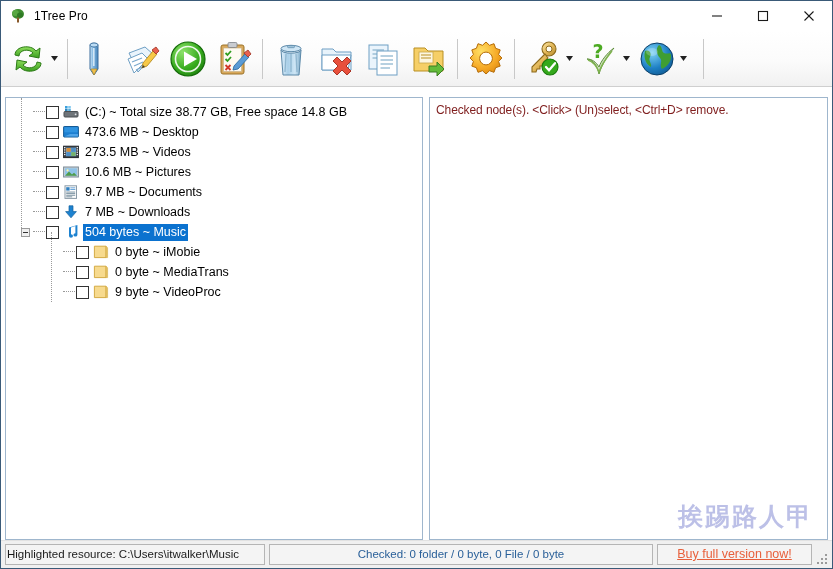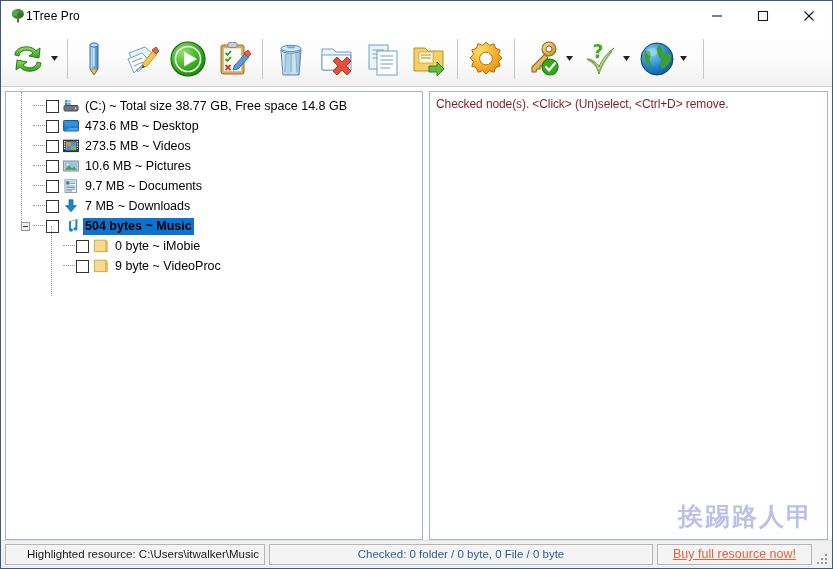--- a/index.html
+++ b/index.html
@@ -28,20 +28,21 @@
     flex: 0 0 30px;
     background: #ffffff;
     display: flex;
     align-items: center;
     position: relative;
   }
   .title-left {
     display: flex;
     align-items: center;
     padding-left: 9px;
+    gap: 8px;
   }
   .app-icon {
     width: 16px; height: 16px;
     position: relative;
   }
   .title-text {
     font-size: 12px;
     color: #000000;
     letter-spacing: 0.1px;
   }
@@ -100,21 +101,21 @@
     background: #c8c8c8;
     margin: 0 5px;
     flex: 0 0 1px;
   }
 
   
   .body-area {
     flex: 1 1 auto;
     display: flex;
     background: #ffffff;
-    padding: 4px 4px 0 4px;
+    padding: 10px 4px 0 4px;
     box-sizing: border-box;
     min-height: 0;
   }
   .tree-panel {
     width: 416px;
     flex: 0 0 416px;
     border: 1px solid #9fb6cd;
     background: #ffffff;
     overflow: hidden;
     position: relative;
@@ -221,22 +222,21 @@
   }
   .ticon svg { display:block; }
   .tlabel {
     font-size: 12.5px;
     padding: 1px 2px 1px 2px;
     line-height: 15px;
     color: #000;
   }
   .tlabel.selected {
     background: #0b72cf;
-    color: #000000;
-    font-weight: bold;
+    color: #ffffff;
   }
 
   
   .statusbar {
     flex: 0 0 28px;
     height: 28px;
     background: #f0f0f0;
     display: flex;
     align-items: center;
     padding: 3px 4px 4px 4px;
@@ -248,21 +248,21 @@
     height: 21px;
     border: 1px solid #b5b5b5;
     background: #f4f4f4;
     display: flex;
     align-items: center;
     font-size: 11.5px;
     box-sizing: border-box;
   }
   .sb-left {
     flex: 0 0 260px;
-    padding-left: 21px;
+    padding-left: 1px;
     color: #1a1a1a;
   }
   .sb-mid {
     flex: 1 1 auto;
     justify-content: center;
     color: #2a6099;
   }
   .sb-right {
     flex: 0 0 155px;
     justify-content: center;
@@ -701,40 +701,53 @@
             <span class="indent" style="width: 42px;"></span>
             <span class="twisty"></span>
             <span class="dots"></span>
             <span class="chk"></span>
             <span class="ticon">
               <svg width="16" height="14" viewBox="0 0 16 14">
                 <path d="M1.4 1.2 L13 1.2 L13 12.6 L1.4 12.6 Z" fill="#f7da8e" stroke="#d4ab45"></path>
                 <path d="M13 1.2 L14.6 2.8 L14.6 12.6 L13 12.6 Z" fill="#e6c469" stroke="#d4ab45" stroke-width="0.6"></path>
               </svg>
             </span>
+            <span class="tlabel">0 byte ~ MediaTrans</span>
+          </div>
+          <div class="tree-row">
+            <span class="indent" style="width: 42px;"></span>
+            <span class="twisty"></span>
+            <span class="dots"></span>
+            <span class="chk"></span>
+            <span class="ticon">
+              <svg width="16" height="14" viewBox="0 0 16 14">
+                <path d="M1.4 1.2 L13 1.2 L13 12.6 L1.4 12.6 Z" fill="#f7da8e" stroke="#d4ab45"></path>
+                <path d="M13 1.2 L14.6 2.8 L14.6 12.6 L13 12.6 Z" fill="#e6c469" stroke="#d4ab45" stroke-width="0.6"></path>
+              </svg>
+            </span>
             <span class="tlabel">9 byte ~ VideoProc</span>
           </div>
           <span class="vline" style="left: 15px; top: 0px; height: 130px;"></span>
           <span class="vline" style="left: 45px; top: 134px; height: 70px;"></span>
         </div>
     </div>
 
     <div class="splitter"></div>
 
     <div class="checked-panel">
       <div class="checked-hint">Checked node(s). &lt;Click&gt; (Un)select, &lt;Ctrl+D&gt; remove.</div>
       <div class="watermark">挨踢路人甲</div>
     </div>
   </div>
 
   <div class="statusbar">
     <div class="sb-cell sb-left">Highlighted resource: C:\Users\itwalker\Music</div>
     <div class="sb-cell sb-mid">Checked:  0 folder / 0  byte, 0 File / 0  byte</div>
     <div class="sb-cell sb-right">
-      <span class="buy-link">Buy full resource now!</span>
+      <span class="buy-link">Buy full version now!</span>
     </div>
     <div class="grip">
       <i style="right:1px;bottom:1px;"></i>
         <i style="right:5px;bottom:1px;"></i>
         <i style="right:9px;bottom:1px;"></i>
       <i style="right:1px;bottom:5px;"></i>
         <i style="right:5px;bottom:5px;"></i>
       <i style="right:1px;bottom:9px;"></i>
     </div>
   </div>

